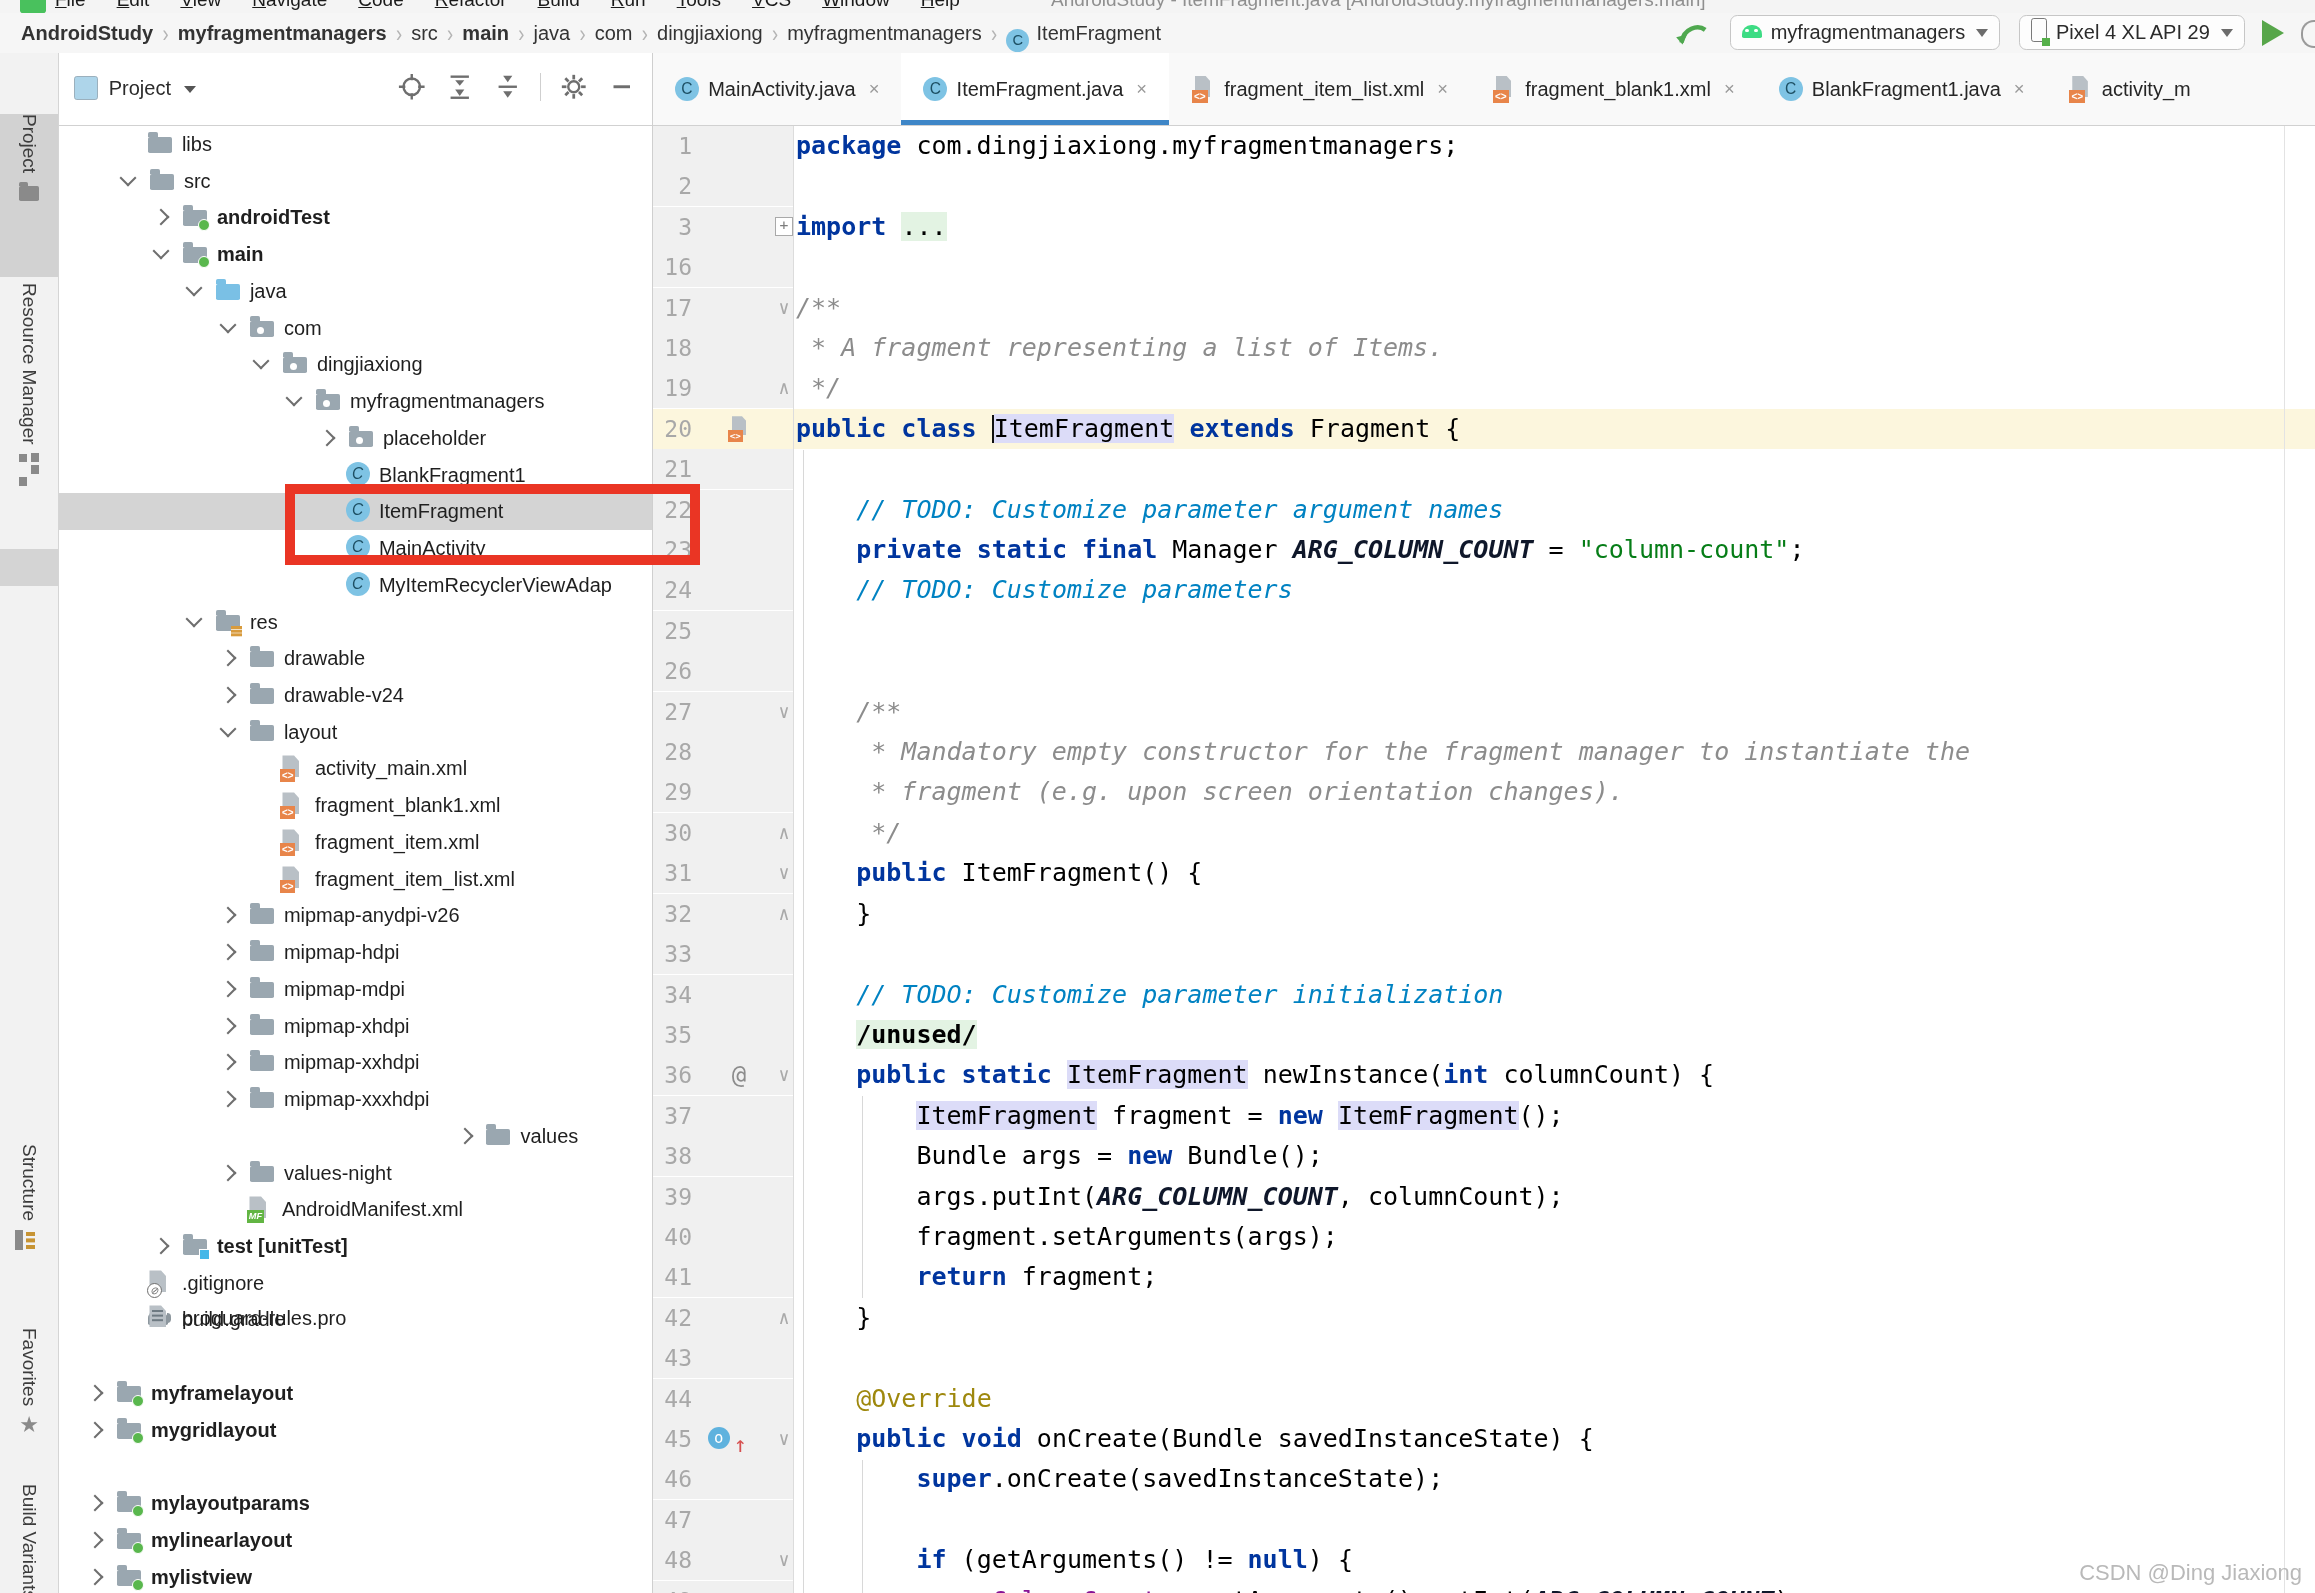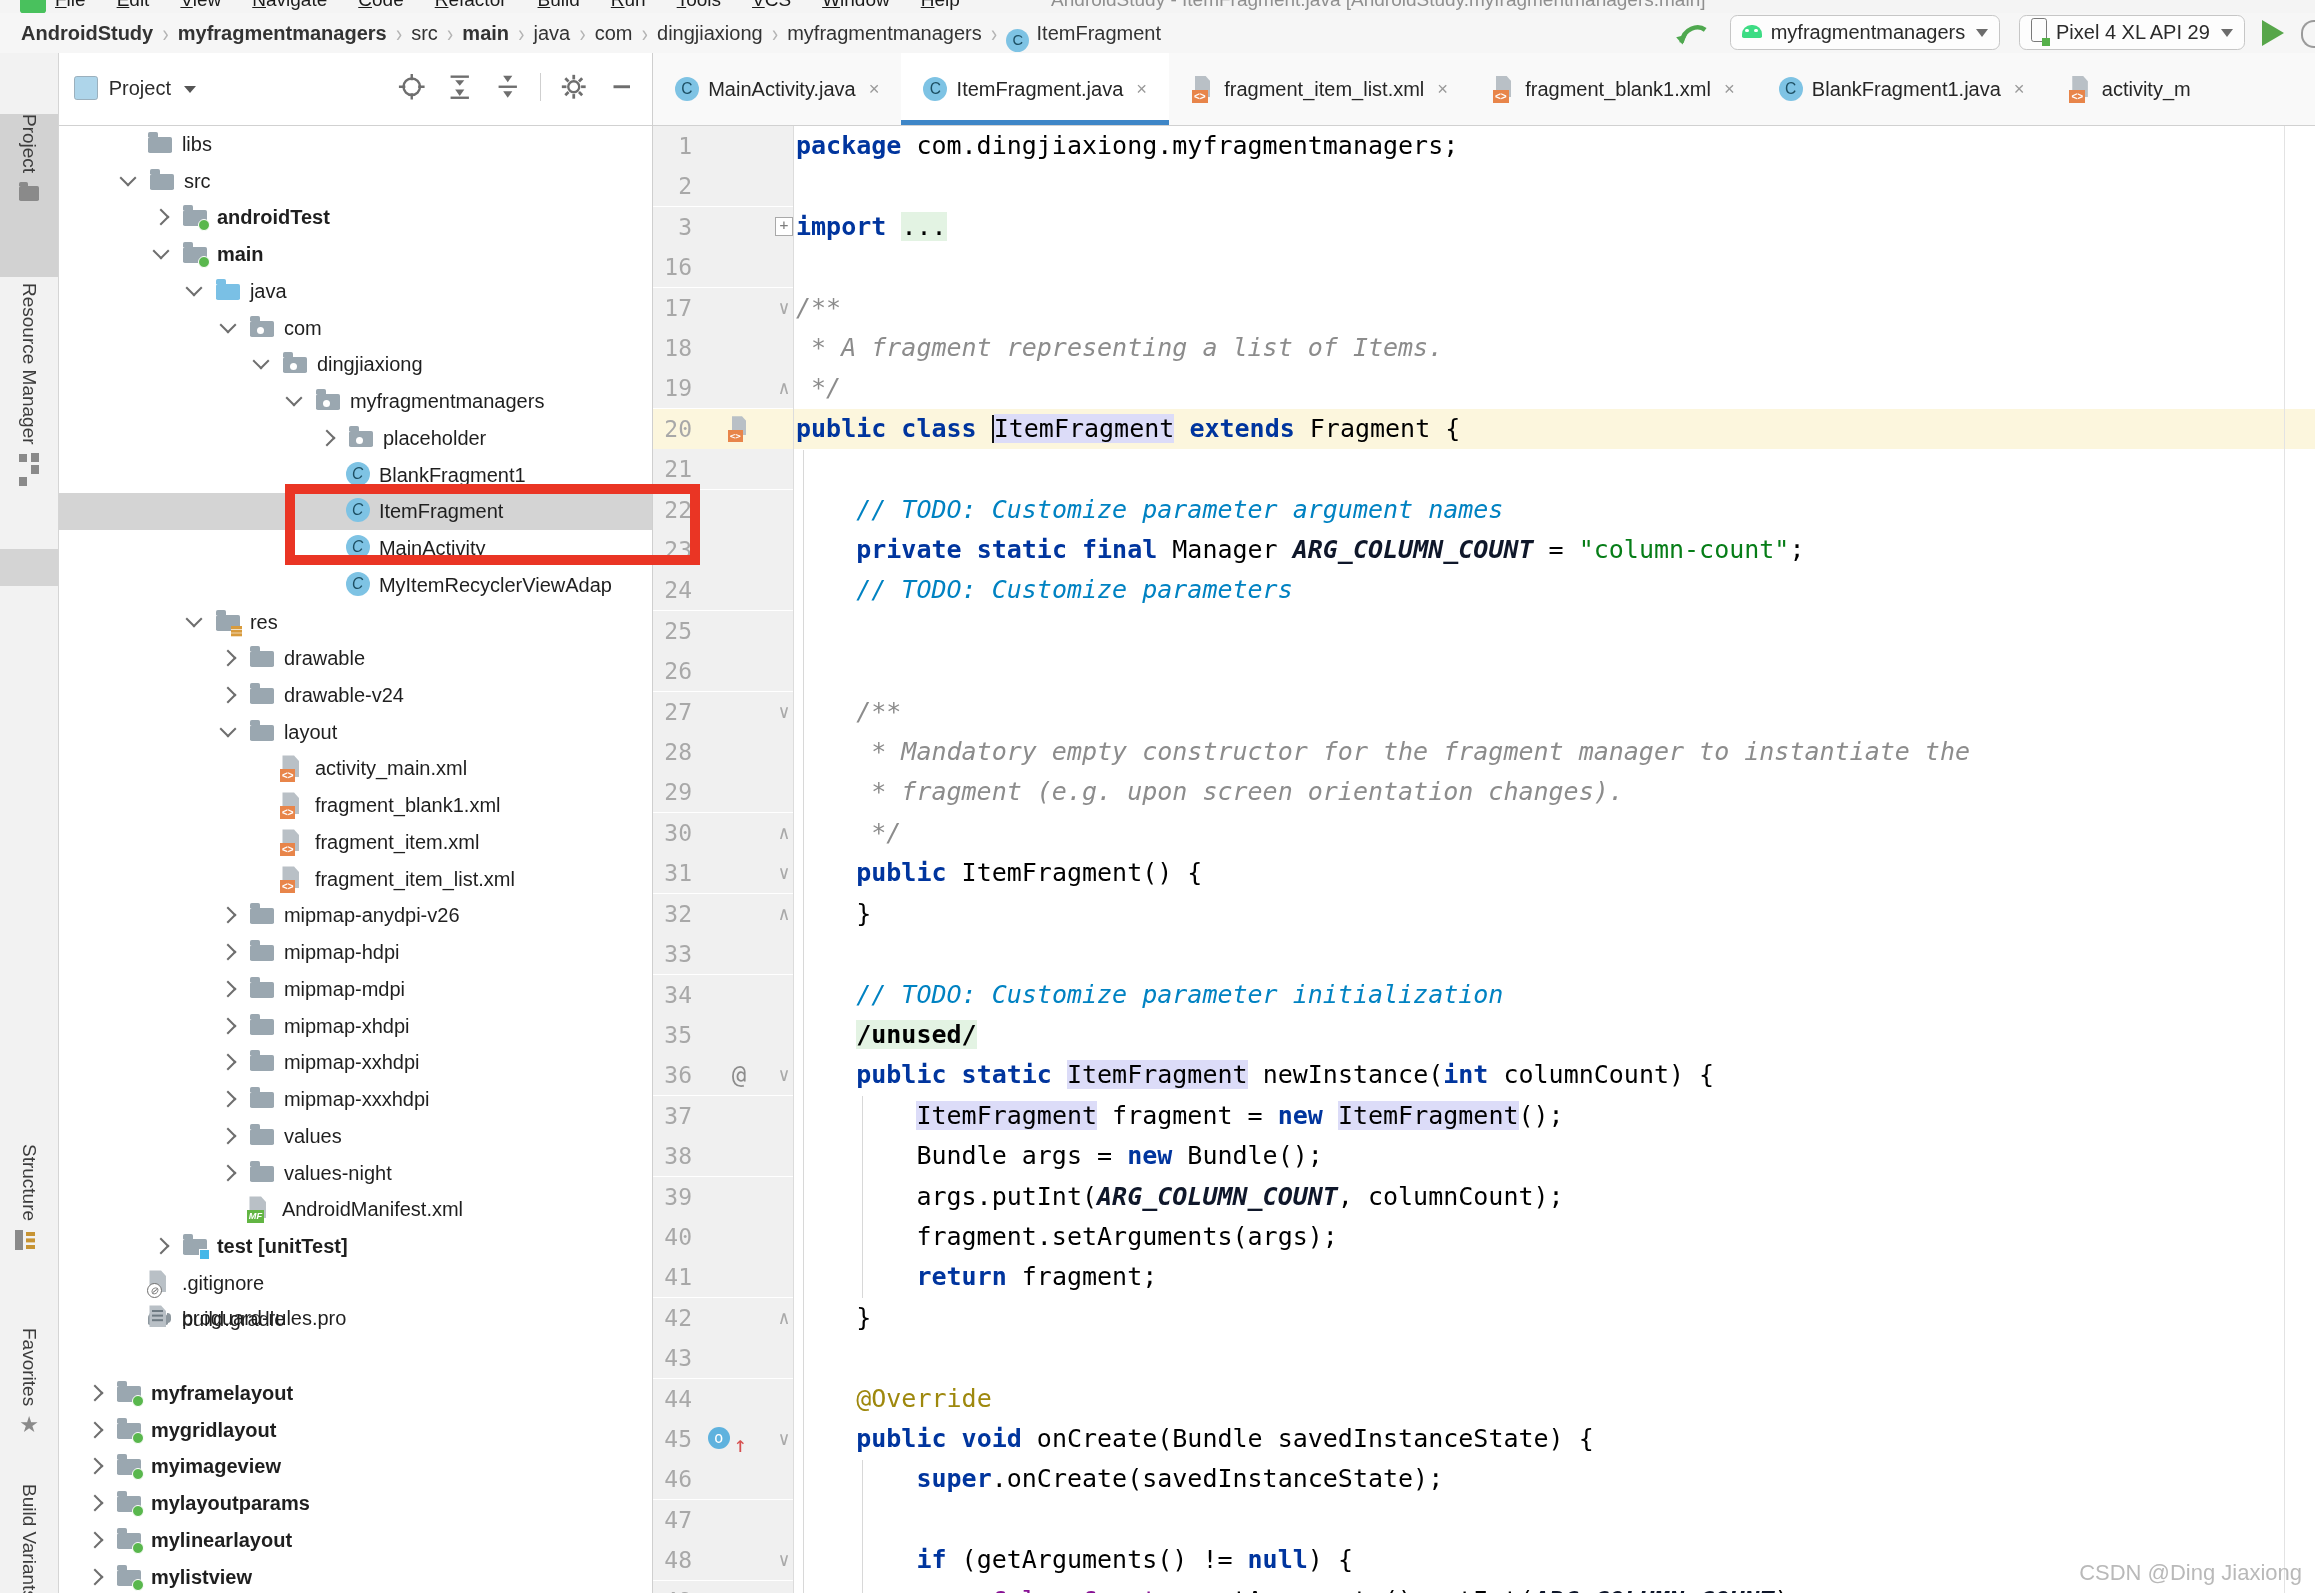--- a/index.html
+++ b/index.html
@@ -261,30 +261,29 @@
         <div class="trow" style="top: 624px; padding-left: 196px;"><span class="chev none"></span><span class="tic"><i class="page"></i><i class="xmlbadge">&lt;&gt;</i></span><span class="label">activity_main.xml</span></div>
         <div class="trow" style="top: 661px; padding-left: 196px;"><span class="chev none"></span><span class="tic"><i class="page"></i><i class="xmlbadge">&lt;&gt;</i></span><span class="label">fragment_blank1.xml</span></div>
         <div class="trow" style="top: 698px; padding-left: 196px;"><span class="chev none"></span><span class="tic"><i class="page"></i><i class="xmlbadge">&lt;&gt;</i></span><span class="label">fragment_item.xml</span></div>
         <div class="trow" style="top: 735px; padding-left: 196px;"><span class="chev none"></span><span class="tic"><i class="page"></i><i class="xmlbadge">&lt;&gt;</i></span><span class="label">fragment_item_list.xml</span></div>
         <div class="trow" style="top: 771px; padding-left: 163px;"><span class="chev right"></span><span class="tic"><i class="fold"></i></span><span class="label">mipmap-anydpi-v26</span></div>
         <div class="trow" style="top: 845px; padding-left: 163px;"><span class="chev right"></span><span class="tic"><i class="fold"></i></span><span class="label">mipmap-mdpi</span></div>
         <div class="trow" style="top: 808px; padding-left: 163px;"><span class="chev right"></span><span class="tic"><i class="fold"></i></span><span class="label">mipmap-hdpi</span></div>
         <div class="trow" style="top: 882px; padding-left: 163px;"><span class="chev right"></span><span class="tic"><i class="fold"></i></span><span class="label">mipmap-xhdpi</span></div>
         <div class="trow" style="top: 918px; padding-left: 163px;"><span class="chev right"></span><span class="tic"><i class="fold"></i></span><span class="label">mipmap-xxhdpi</span></div>
         <div class="trow" style="top: 955px; padding-left: 163px;"><span class="chev right"></span><span class="tic"><i class="fold"></i></span><span class="label">mipmap-xxxhdpi</span></div>
-        <div class="trow" style="top: 992px; padding-left: 163px;"><span class="chev right"></span><span class="tic"><i class="fold"></i></span><span class="label">values</span></div>
+        <div class="trow" style="top: 992px; padding-left: 163px; text-align: center;"><span class="chev right"></span><span class="tic"><i class="fold"></i></span><span class="label">values</span></div>
         <div class="trow" style="top: 1029px; padding-left: 163px;"><span class="chev right"></span><span class="tic"><i class="fold"></i></span><span class="label">values-night</span></div>
         <div class="trow" style="top: 1065px; padding-left: 163px;"><span class="chev none"></span><span class="tic"><i class="page"></i><i class="mfbadge">MF</i></span><span class="label">AndroidManifest.xml</span></div>
         <div class="trow bold" style="top: 1102px; padding-left: 96px;"><span class="chev right"></span><span class="tic"><i class="fold"></i><i class="bsq"></i></span><span class="label">test</span><span class="label"> [unitTest]</span></div>
         <div class="trow" style="top: 1139px; padding-left: 63px;"><span class="chev none"></span><span class="tic"><i class="page"></i><i class="nobadge">⊘</i></span><span class="label">.gitignore</span></div>
         <div class="trow" style="top: 1175px; padding-left: 63px;"><span class="chev none"></span><span class="tic"><i class="eleph"></i></span><span class="label">build.gradle</span></div>
         <div class="trow" style="top: 1174px; padding-left: 63px;"><span class="chev none"></span><span class="tic"><i class="page"></i><i class="plines"></i></span><span class="label">proguard-rules.pro</span></div>
         <div class="trow bold" style="top: 1249px; padding-left: 30px;"><span class="chev right"></span><span class="tic"><i class="fold"></i><i class="gdot"></i></span><span class="label">myframelayout</span></div>
         <div class="trow bold" style="top: 1286px; padding-left: 30px;"><span class="chev right"></span><span class="tic"><i class="fold"></i><i class="gdot"></i></span><span class="label">mygridlayout</span></div>
-        <div class="trow bold" style="top: 1322px; padding-left: 30px;"><span class="chev right"></span><span class="tic"><i class="fold"></i><i class="gdot"></i></span><span class="label">myimageview</span></div>
         <div class="trow bold" style="top: 1359px; padding-left: 30px;"><span class="chev right"></span><span class="tic"><i class="fold"></i><i class="gdot"></i></span><span class="label">mylayoutparams</span></div>
         <div class="trow bold" style="top: 1396px; padding-left: 30px;"><span class="chev right"></span><span class="tic"><i class="fold"></i><i class="gdot"></i></span><span class="label">mylinearlayout</span></div>
         <div class="trow bold" style="top: 1433px; padding-left: 30px;"><span class="chev right"></span><span class="tic"><i class="fold"></i><i class="gdot"></i></span><span class="label">mylistview</span></div>
       </div>
   </div>
 
   <div id="editor">
     <div id="tabbar">
         <div class="tab">
           <span class="tci cls"></span>

